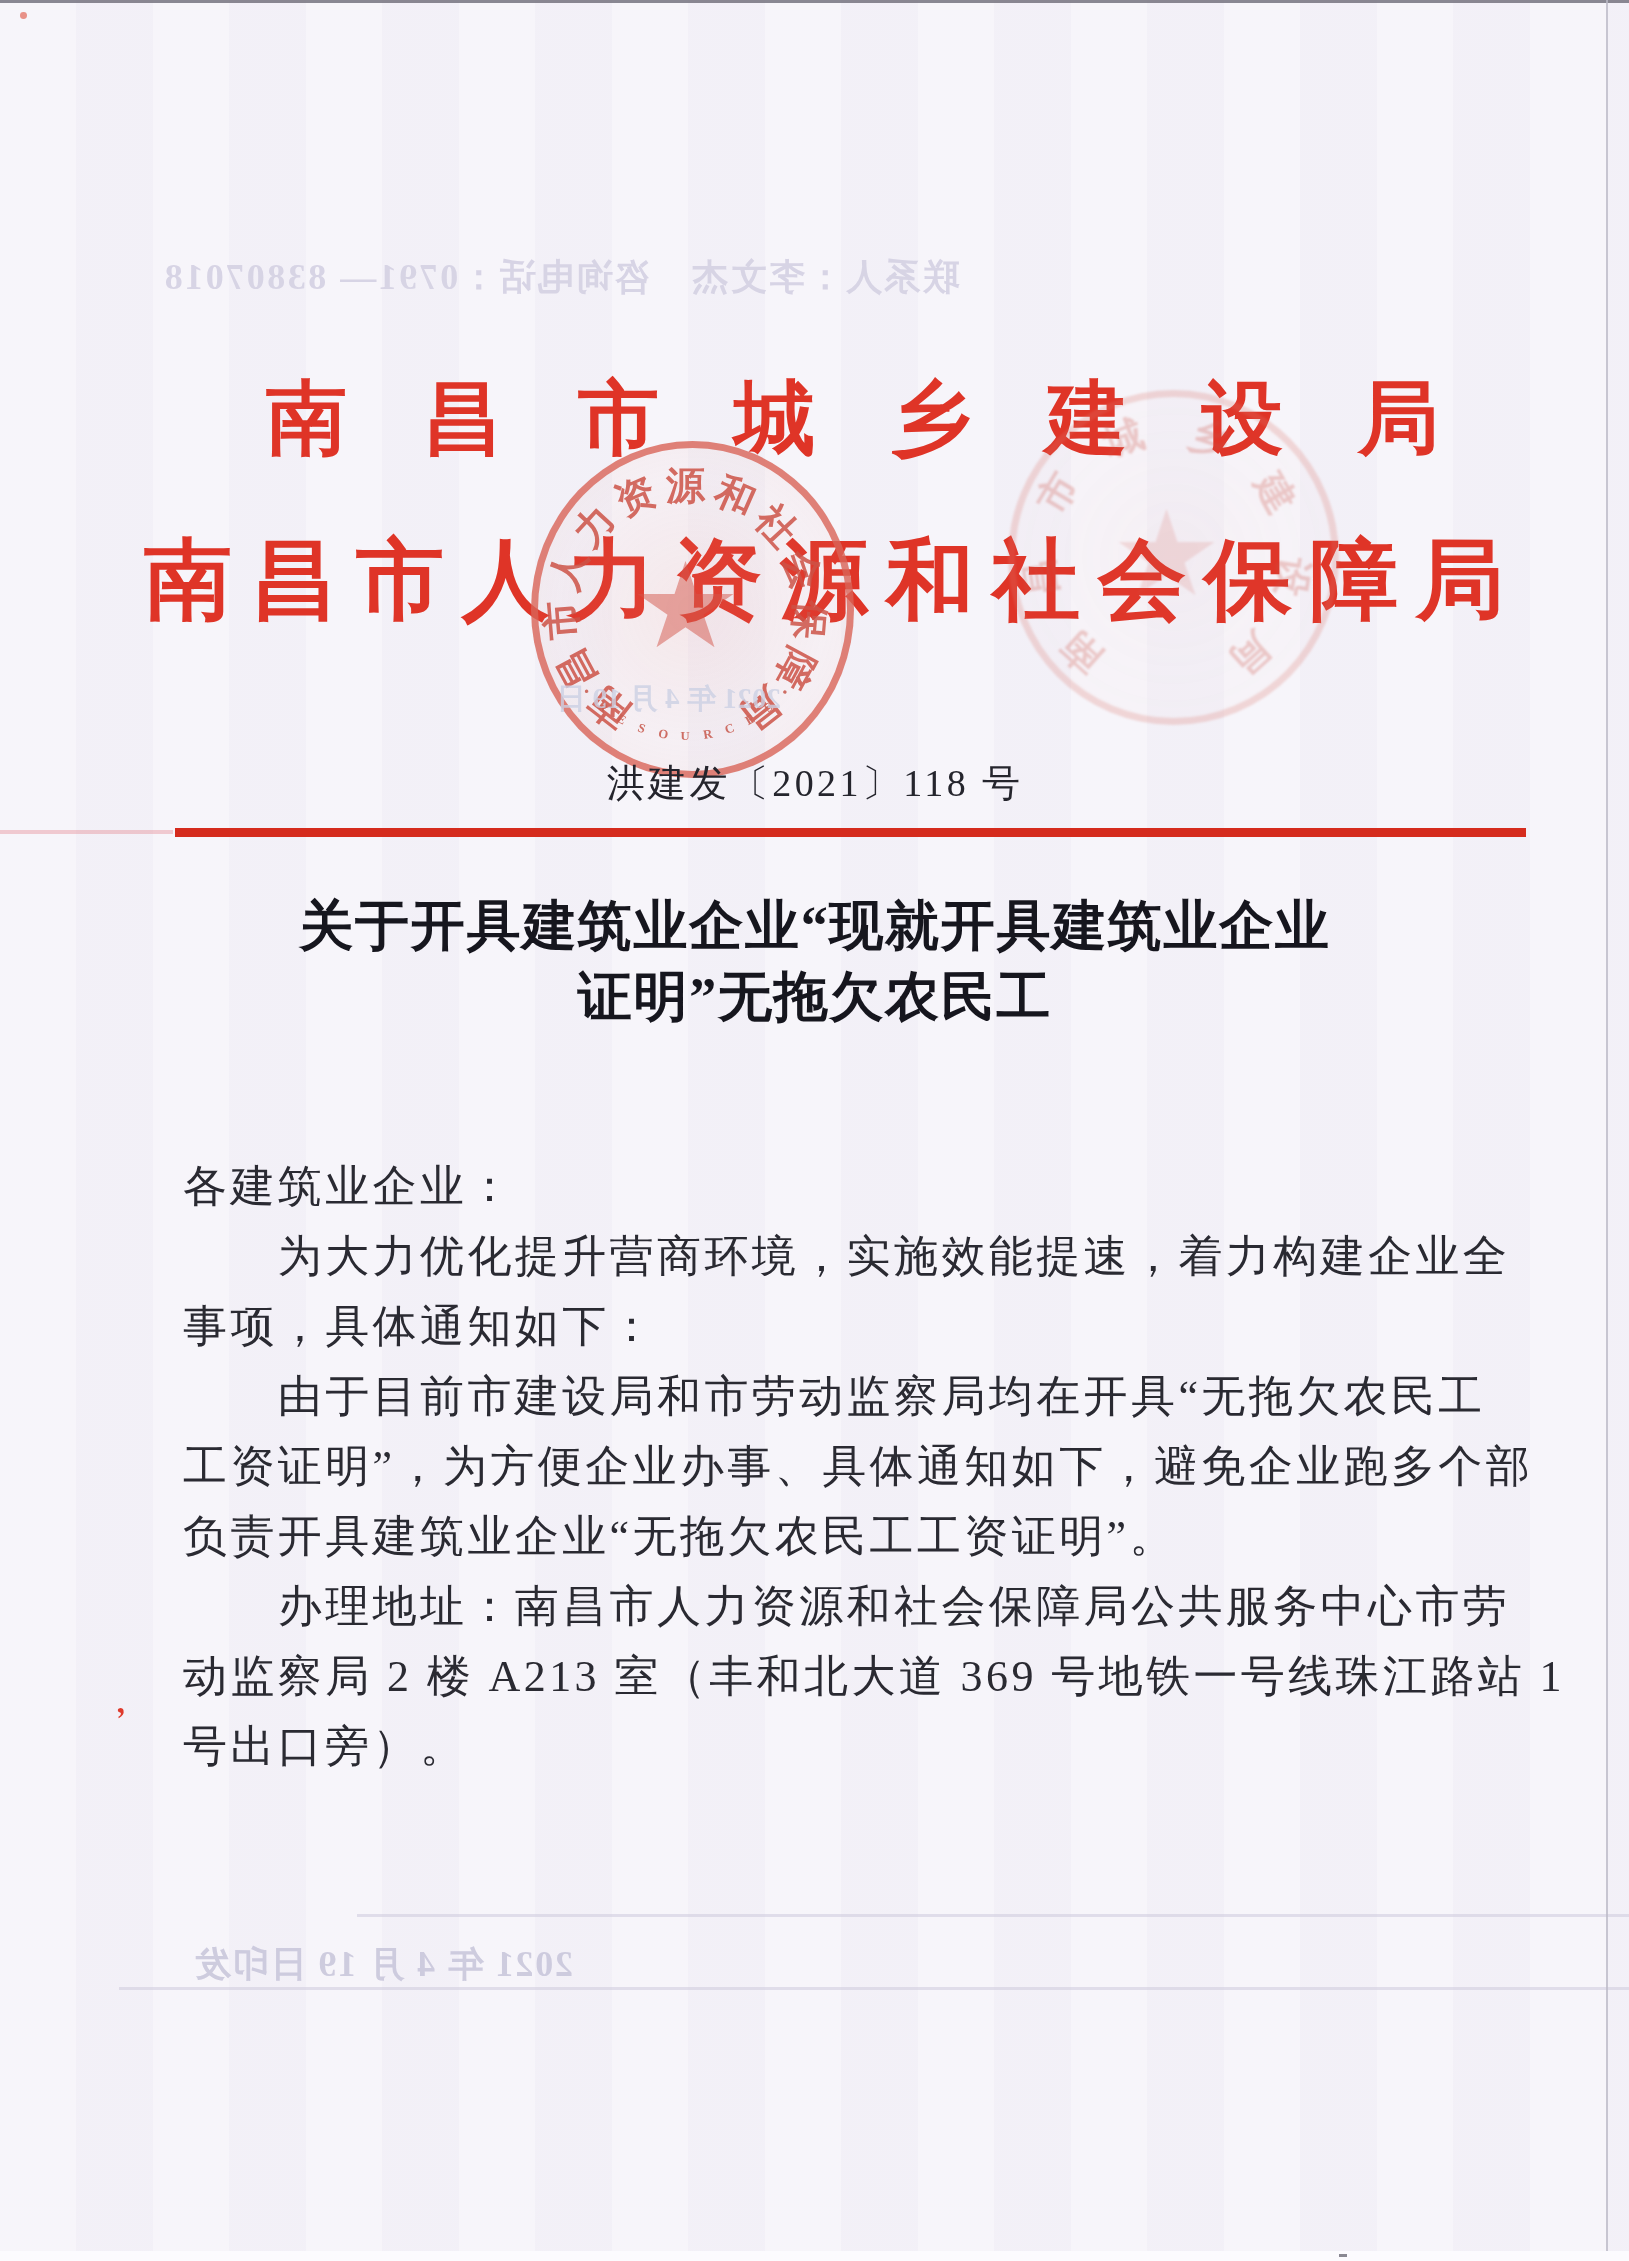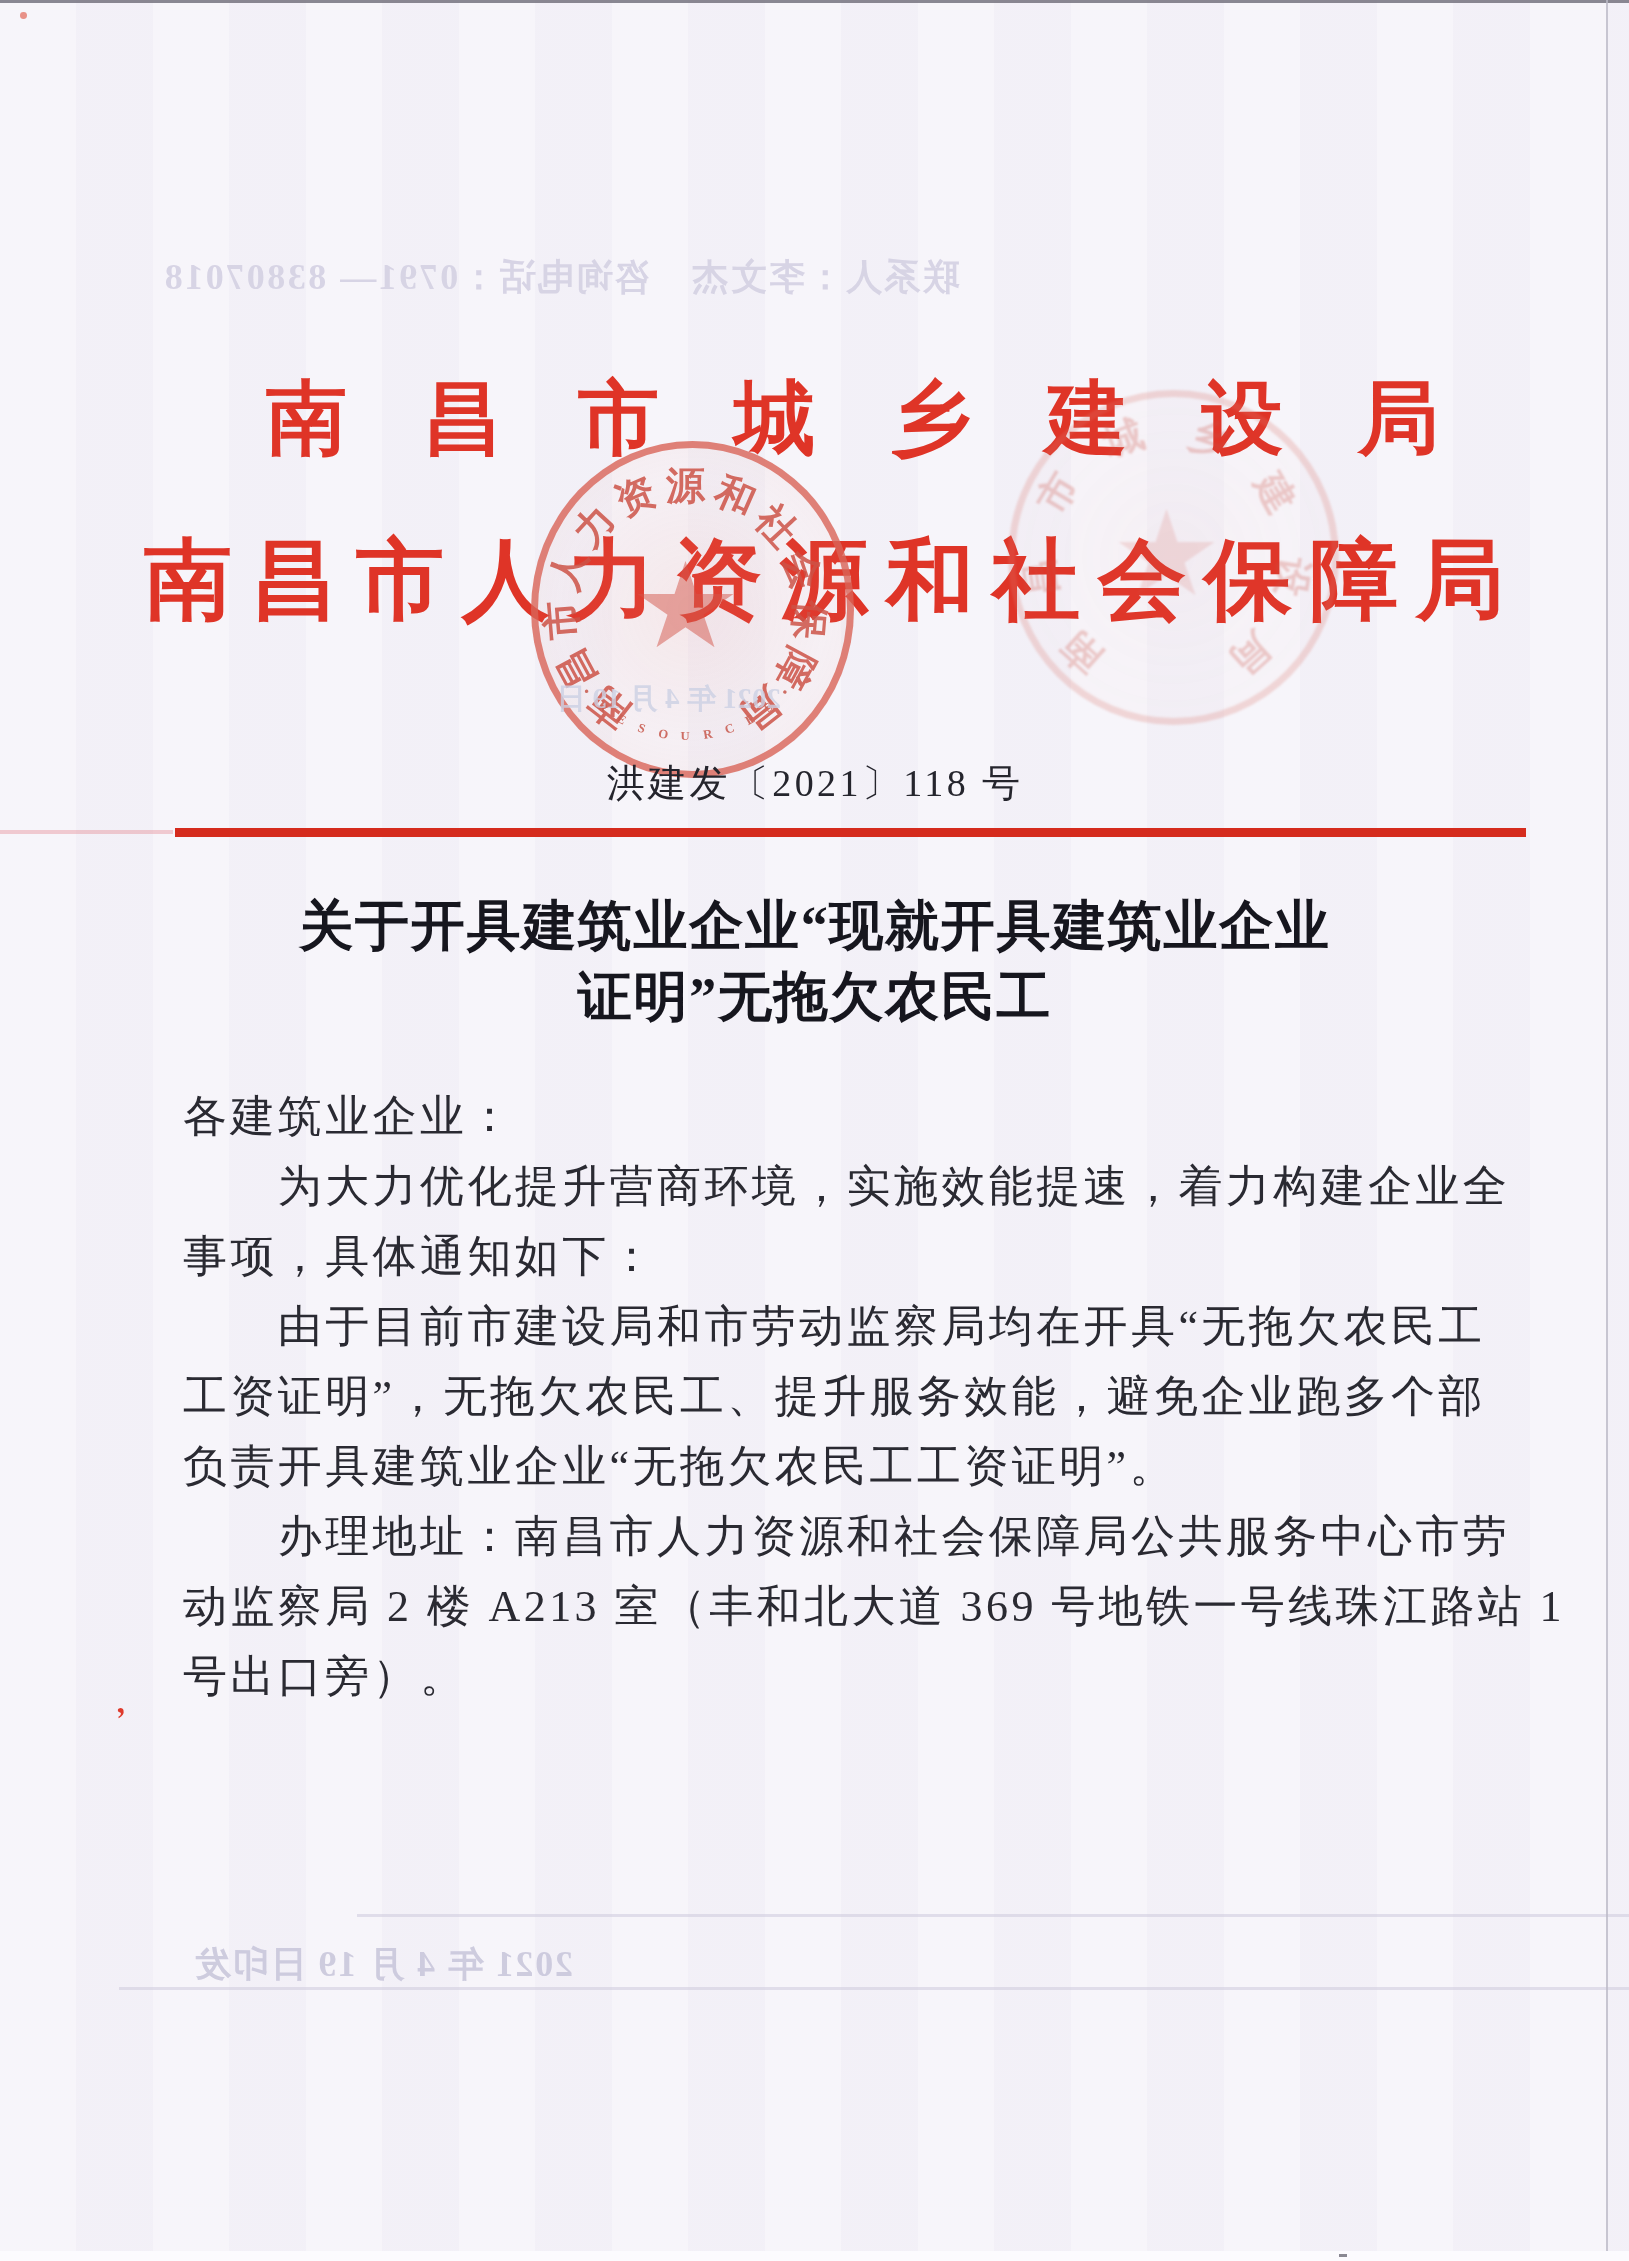--- a/index.html
+++ b/index.html
@@ -28,21 +28,21 @@
   
   .masthead{left:0;width:100%;text-align:center;font-weight:bold;color:#df3427;line-height:1.05;white-space:nowrap;}
   .masthead-1{top:377px;font-size:81px;letter-spacing:75px;padding-left:75px;}
   .masthead-2{top:535px;font-size:88px;letter-spacing:18px;padding-left:18px;}
   .doc-number{left:0;top:758px;width:100%;text-align:center;font-size:38px;letter-spacing:3.4px;color:#25252d;}
   .red-rule{left:175px;top:828px;width:1351px;height:8.5px;background:#d52b1d;}
   .red-rule-bleed{left:0;top:830px;width:173px;height:4.2px;background:rgba(226,120,128,.35);}
   
   .doc-title{left:0;top:891px;width:100%;text-align:center;font-size:54px;line-height:71px;font-weight:bold;color:#16161e;letter-spacing:1.7px;}
   
-  .body-block{left:183px;top:1082px;width:1358px;font-size:44px;color:#2a2a32;}
+  .body-block{left:183px;top:1152px;width:1358px;font-size:44px;color:#2a2a32;}
   .body-line{height:70px;line-height:70px;letter-spacing:3.4px;white-space:nowrap;}
   .red-tick{left:115px;top:1684px;font-size:32px;font-weight:bold;color:#df3a2c;transform:rotate(-12deg);}
   
   .stamp{border-radius:50%;}
   .stamp-a{left:531px;top:441px;width:309px;height:323px;filter:blur(0.3px);}
   .stamp-b{left:1008px;top:390px;width:317px;height:321px;opacity:.33;filter:blur(0.8px);}
   .stamp-ring{position:absolute;left:0;top:0;width:100%;height:100%;border-radius:50%;
     border:7.6px solid rgba(216,100,88,.8);
     background:radial-gradient(circle,rgba(235,150,140,.14) 0%,rgba(235,150,140,.05) 60%,rgba(235,150,140,.12) 100%);}
   .stamp-b .stamp-ring{border-color:rgba(219,120,110,.75);}
@@ -121,21 +121,21 @@
   <div class="abs doc-title">
     <div>关于开具建筑业企业“现就开具建筑业企业</div>
     <div>证明”无拖欠农民工</div>
   </div>
 
   <div class="abs body-block">
     <div class="body-line">各建筑业企业：</div>
     <div class="body-line">　　为大力优化提升营商环境，实施效能提速，着力构建企业全</div>
     <div class="body-line">事项，具体通知如下：</div>
     <div class="body-line">　　由于目前市建设局和市劳动监察局均在开具“无拖欠农民工</div>
-    <div class="body-line">工资证明”，无拖欠农民工、提升服务效能，避免企业跑多个部</div>
+    <div class="body-line">工资证明”，为方便企业办事、具体通知如下，避免企业跑多个部</div>
     <div class="body-line">负责开具建筑业企业“无拖欠农民工工资证明”。</div>
     <div class="body-line">　　办理地址：南昌市人力资源和社会保障局公共服务中心市劳</div>
     <div class="body-line">动监察局 2 楼 A213 室（丰和北大道 369 号地铁一号线珠江路站 1</div>
     <div class="body-line">号出口旁）。</div>
   </div>
 
   <div class="abs red-tick">,</div>
 
   <div class="abs bleed-line bleed-line-1"></div>
   <div class="abs bleed bleed-footer">2021 年 4 月 19 日印发</div>

